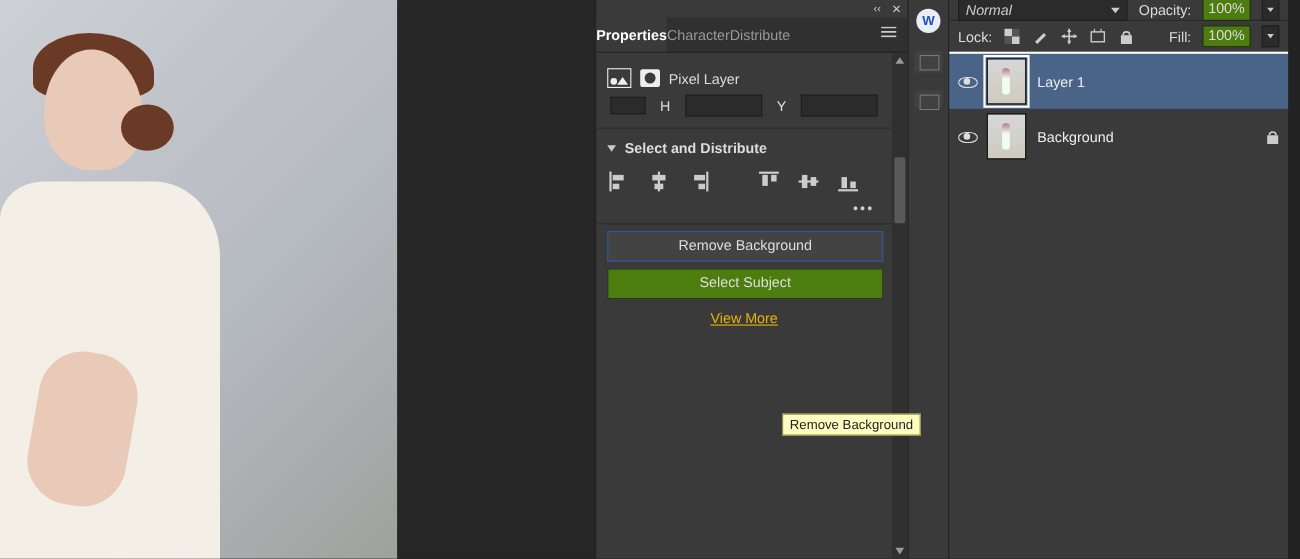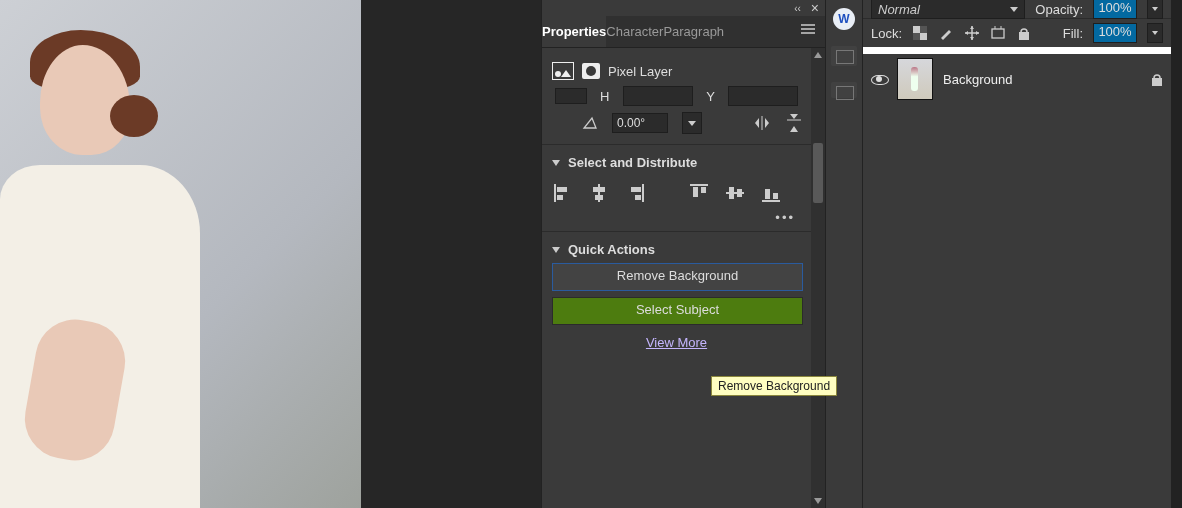--- a/index.html
+++ b/index.html
@@ -26,38 +26,38 @@
 .sel-arr::after{content:"";border-left:4px solid transparent;border-right:4px solid transparent;border-top:5px solid #ccc}
 .sect-head{display:flex;align-items:center;gap:8px;margin:10px 0 6px 0;font-weight:600;color:#ddd}
 .sect-head::before{content:"";border-left:4px solid transparent;border-right:4px solid transparent;border-top:6px solid #ccc}
 .align-icons{display:flex;gap:18px;padding:8px 2px}
 .a-ic{width:18px;height:18px;position:relative}
 .a-ic span{position:absolute;background:#ccc}
 .more-dots{text-align:right;padding-right:6px;letter-spacing:2px;color:#ccc}
 .qa-btn{display:block;width:100%;height:26px;margin:6px 0;background:#4d7c0f;border:1px solid #2b2b2b;color:#ddd;text-align:center;line-height:24px;font-size:13px}
 .qa-btn.primary{border:1px solid #2a5b9e;background:#434343}
 .view-more{text-align:center;margin-top:10px}
-.view-more span{text-decoration:underline;color:#c4b5fd}
+.view-more span{text-decoration:underline;color:#eab308}
 .v-scroll{position:absolute;right:0;top:0;width:14px;bottom:0;background:#303030}
 .v-scroll .thumb{position:absolute;left:2px;right:2px;top:95px;height:60px;background:#595959;border-radius:2px}
 .v-scroll .arr{position:absolute;left:3px;width:0;height:0;border-left:4px solid transparent;border-right:4px solid transparent}
 .v-scroll .up{top:4px;border-bottom:6px solid #999}
 .v-scroll .dn{bottom:4px;border-top:6px solid #999}
 .mid-strip{flex:0 0 36px;background:#3a3a3a;border-left:1px solid #222;display:flex;flex-direction:column;align-items:center;gap:16px;padding-top:8px}
 .w-badge{width:22px;height:22px;border-radius:50%;background:#e9eef6;color:#1e4fbf;display:flex;align-items:center;justify-content:center;font-weight:700;font-size:12px}
 .strip-ph{width:26px;height:20px;background:#414141;border-radius:2px;position:relative}
 .strip-ph::after{content:"";position:absolute;left:5px;top:4px;width:16px;height:12px;border:1px solid #777}
 .layer-panel{flex:0 0 308px;background:#3a3a3a;border-left:1px solid #222}
 .lp-top{height:18px;display:flex;align-items:center;gap:10px;padding:0 8px}
 .blend-sel{flex:1;height:18px;background:#2b2b2b;border:1px solid #1e1e1e;display:flex;align-items:center;padding:0 6px;font-style:italic;color:#ccc}
 .blend-sel::after{content:"";margin-left:auto;border-left:4px solid transparent;border-right:4px solid transparent;border-top:5px solid #ccc}
-.opa-in{width:42px;height:18px;background:#0369a1;border:1px solid #1e1e1e;color:#ddd;text-align:center}
+.opa-in{width:42px;height:18px;background:#4d7c0f;border:1px solid #1e1e1e;color:#ddd;text-align:center}
 .tiny-arr{width:14px;height:18px;background:#2b2b2b;border:1px solid #1e1e1e;display:flex;align-items:center;justify-content:center}
 .tiny-arr::after{content:"";border-left:3px solid transparent;border-right:3px solid transparent;border-top:4px solid #ccc}
-.lp-lock{height:28px;display:flex;align-items:center;gap:10px;padding:0 8px;border-top:1px solid #2b2b2b;border-bottom:7px solid #ffffff}
+.lp-lock{height:28px;display:flex;align-items:center;gap:10px;padding:0 8px;border-top:1px solid #2b2b2b;border-bottom:2px solid #ffffff}
 .lk-ic{width:16px;height:16px;display:flex;align-items:center;justify-content:center;color:#ccc}
 .layer-row{display:flex;align-items:center;height:50px;padding:0 8px;gap:10px}
 .layer-row.sel{background:#4a6488}
 .eye{width:16px;height:16px;position:relative}
 .eye::before{content:"";position:absolute;left:0;top:4px;width:16px;height:8px;border:1.5px solid #ddd;border-radius:50%/60%}
 .eye::after{content:"";position:absolute;left:5px;top:5px;width:6px;height:6px;background:#ddd;border-radius:50%}
 .thumb-img{width:34px;height:40px;background:linear-gradient(180deg,#d6d7db 0,#cfcabc 100%);border:1px solid #111;position:relative}
 .thumb-img.sel{outline:2px solid #fff;outline-offset:1px}
 .thumb-img::after{content:"";position:absolute;left:13px;top:8px;width:7px;height:24px;background:linear-gradient(180deg,#b78 0,#efe 40%,#efe 100%);border-radius:3px}
 .layer-name{color:#eee}
@@ -91,21 +91,21 @@
   <div class="dark-gap"></div>
 
   <div class="props-panel">
     <div class="props-header">
       <span>‹‹</span>
       <span style="font-size:14px">×</span>
     </div>
     <div class="props-tabs">
       <div class="tab active">Properties</div>
       <div class="tab">Character</div>
-      <div class="tab">Paragraph</div>
+      <div class="tab">Distribute</div>
       <div class="tab-menu">
         <svg width="14" height="10">
             <line x1="0" y1="1" x2="14" y2="1" stroke="#ccc" stroke-width="1.5"></line>
             <line x1="0" y1="5" x2="14" y2="5" stroke="#ccc" stroke-width="1.5"></line>
             <line x1="0" y1="9" x2="14" y2="9" stroke="#ccc" stroke-width="1.5"></line>
           </svg>
       </div>
     </div>
 
     <div class="props-body">
@@ -117,42 +117,20 @@
         </div>
 
         <div class="row" style="justify-content:space-around">
           <div style="width:30px;height:14px;background:#2b2b2b;border:1px solid #1e1e1e"></div>
           <span>H</span>
           <input class="field-in" style="">
           <span>Y</span>
           <input class="field-in" style="">
         </div>
 
-        <div class="row" style="gap:14px;padding-left:30px">
-          <span>
-              <svg width="16" height="14">
-                <path d="M2 12 L14 12 L10 2 Z" fill="none" stroke="#ccc" stroke-width="1.3"></path>
-              </svg>
-            </span>
-          <input class="field-in ang-in" value="0.00°" style="">
-          <span class="sel-arr"></span>
-          <span style="flex:1"></span>
-          <span>
-              <svg width="18" height="14">
-                <path d="M4 2 L4 12 L0 7 Z M10 2 L10 12 L14 7 Z" fill="#ccc"></path>
-                <line x1="7" y1="0" x2="7" y2="14" stroke="#ccc"></line>
-              </svg>
-            </span>
-          <span>
-              <svg width="14" height="18">
-                <line x1="0" y1="6" x2="14" y2="6" stroke="#ccc"></line>
-                <path d="M3 0 L11 0 L7 5 Z M3 18 L11 18 L7 12 Z" fill="#ccc"></path>
-              </svg>
-            </span>
-        </div>
 
         <hr style="border:none;border-top:1px solid #2b2b2b;margin:10px -10px">
 
         <div class="sect-head">
             <span>Select and Distribute</span>
           </div>
         <div class="align-icons">
           <div class="a-ic">
               <span style="left:0;top:0;width:2px;height:18px"></span>
               <span style="left:3px;top:3px;width:10px;height:5px"></span>
@@ -182,23 +160,20 @@
           <div class="a-ic">
               <span style="left:0;bottom:0;width:18px;height:2px"></span>
               <span style="left:3px;bottom:3px;width:5px;height:10px"></span>
               <span style="left:11px;bottom:3px;width:5px;height:6px"></span>
             </div>
         </div>
         <div class="more-dots">•••</div>
 
         <hr style="border:none;border-top:1px solid #2b2b2b;margin:6px -10px">
 
-        <div class="sect-head">
-            <span>Quick Actions</span>
-          </div>
         <div class="qa-btn primary">Remove Background</div>
         <div class="qa-btn">Select Subject</div>
         <div class="view-more"><span>View More</span></div>
       </div>
 
       <div class="v-scroll">
         <div class="arr up"></div>
         <div class="thumb"></div>
         <div class="arr dn"></div>
       </div>
@@ -253,20 +228,25 @@
             <rect x="1" y="6" width="10" height="8" fill="#ccc"></rect>
             <path d="M3 6 C3 2 9 2 9 6" fill="none" stroke="#ccc" stroke-width="1.5"></path>
           </svg>
         </span>
       <span style="flex:1"></span>
       <span>Fill:</span>
       <div class="opa-in">100%</div>
       <div class="tiny-arr"></div>
     </div>
 
+    <div class="layer-row sel">
+      <span class="eye"></span>
+      <span class="thumb-img sel"></span>
+      <span class="layer-name">Layer 1</span>
+    </div>
     <div class="layer-row">
       <span class="eye"></span>
       <span class="thumb-img"></span>
       <span class="layer-name it">Background</span>
       <span class="lock-ic">
           <svg width="12" height="14">
             <rect x="1" y="6" width="10" height="8" fill="#ccc"></rect>
             <path d="M3 6 C3 2 9 2 9 6" fill="none" stroke="#ccc" stroke-width="1.5"></path>
           </svg>
         </span>

